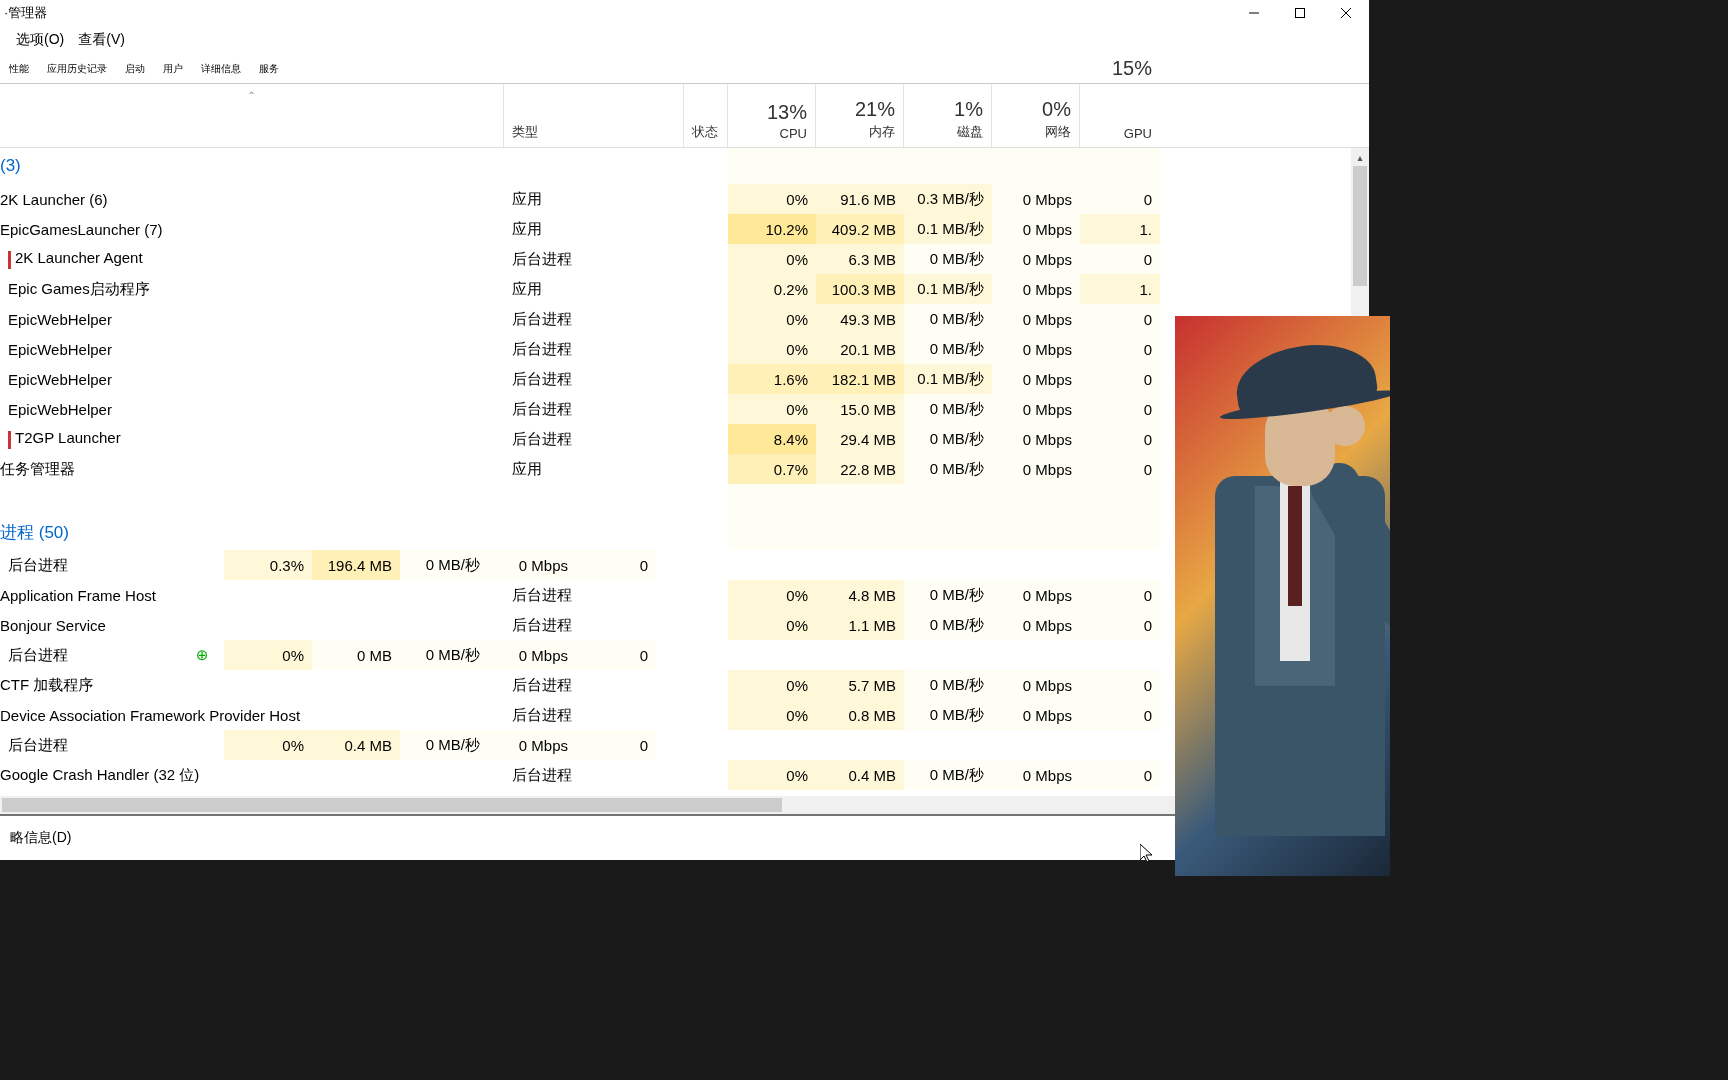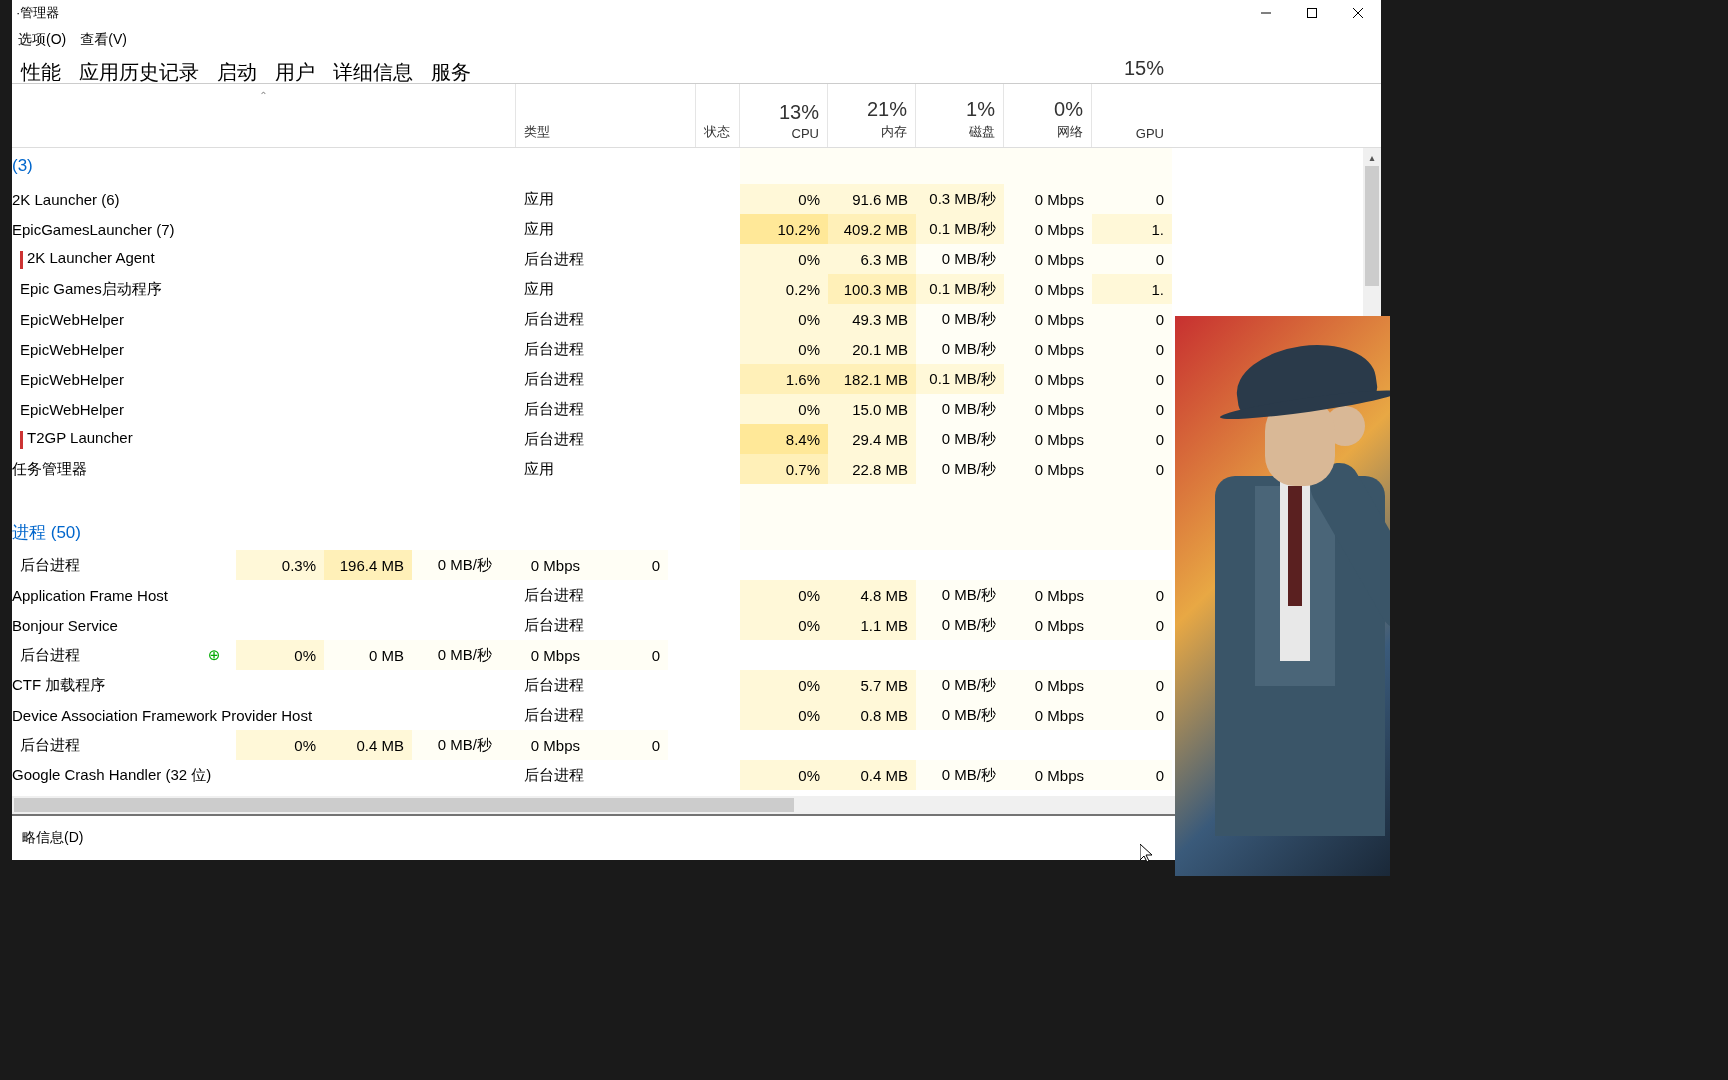--- a/index.html
+++ b/index.html
@@ -1,25 +1,25 @@
 <!DOCTYPE html>
 <html><head>
 <meta charset="utf-8">
 <style>
 * { margin: 0; padding: 0; box-sizing: border-box; }
 body { font-family: "Microsoft YaHei", "Segoe UI", sans-serif; font-size: 14px; background: #1a1a1a; overflow: hidden; width: 1728px; height: 1080px; position: relative; }
-.window { position: absolute; left: 12px; top: 0; width: 1369px; height: 860px; background: #fff; display: flex; flex-direction: column; }
+.window { position: absolute; left: 0; top: 0; width: 1369px; height: 860px; background: #fff; display: flex; flex-direction: column; }
 .titlebar { height: 26px; display: flex; align-items: center; justify-content: space-between; padding-left: 4px; }
 .titlebar-text { font-size: 13px; }
 .win-controls { display: flex; }
 .win-btn { width: 46px; height: 26px; display: flex; align-items: center; justify-content: center; cursor: default; }
 .win-btn svg { width: 12px; height: 12px; }
-.menubar { height: 28px; display: flex; align-items: center; padding-left: 6px; gap: 14px; font-size: 14px; }
+.menubar { height: 28px; display: flex; align-items: center; padding-left: 16px; gap: 14px; font-size: 14px; }
 .menubar span { cursor: default; }
-.tabbar { height: 30px; display: flex; align-items: flex-start; border-bottom: 1px solid #ccc; font-size: 20px; }
+.tabbar { height: 30px; display: flex; align-items: center; border-bottom: 1px solid #ccc; font-size: 10px; }
 .tab { padding: 4px 8px; border: 1px solid transparent; border-bottom: none; cursor: default; }
 .header-row { display: flex; height: 64px; border-bottom: 1px solid #ddd; font-size: 14px; color: #333; }
 .hcol { border-right: 1px solid #e5e5e5; display: flex; flex-direction: column; justify-content: flex-end; padding: 4px 8px 6px 8px; }
 .hcol.name { width: 504px; position: relative; }
 .hcol.name .sort { position: absolute; left: 50%; top: 6px; transform: translateX(-50%); color: #888; font-size: 10px; }
 .hcol.type { width: 180px; }
 .hcol.state { width: 44px; text-align: left; font-family: Liberation Serif, serif; }
 .hcol.num { width: 88px; text-align: right; }
 .hcol.gpu { width: 80px; text-align: right; border-right: none; gap: 44px; }
 .hcol .pct { font-size: 20px; font-weight: 400; }

